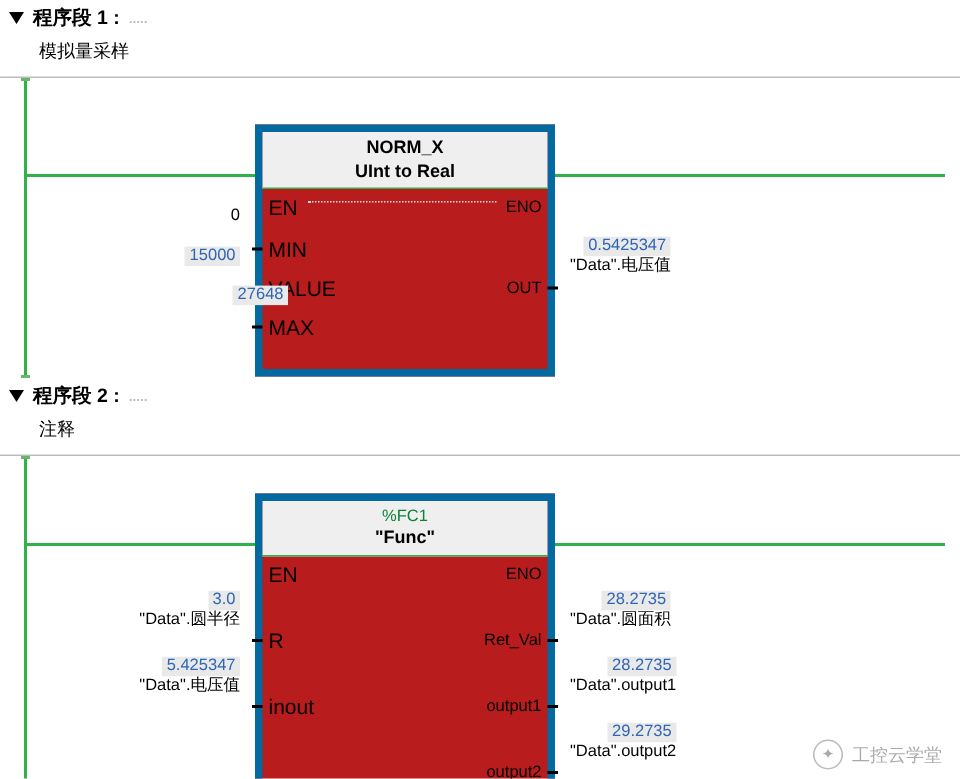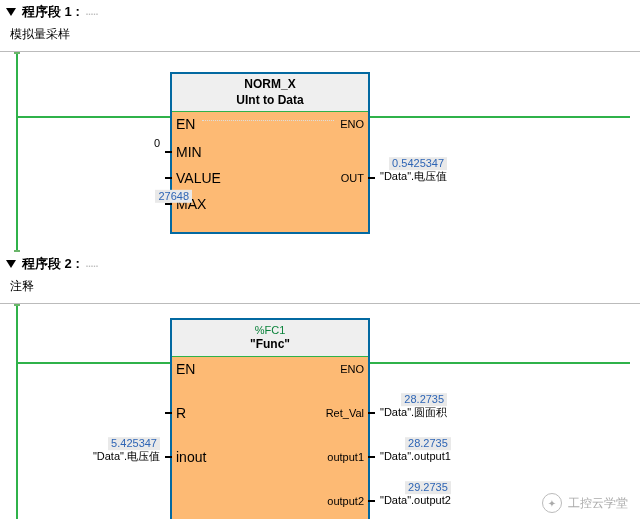--- a/index.html
+++ b/index.html
@@ -26,21 +26,21 @@
     font-weight: bold;
     gap: 6px;
   }
   .triangle {
     width: 0; height: 0;
     border-left: 5px solid transparent;
     border-right: 5px solid transparent;
     border-top: 8px solid #000;
   }
   .net-comment {
-    padding: 2px 0 8px 10px;
+    padding: 2px 0 8px 26px;
     font-size: 12px;
     border-bottom: 1px solid #bbb;
   }
   .rung-area {
     position: relative;
     height: 200px;
   }
   .rung-area2 {
     position: relative;
     height: 250px;
@@ -66,22 +66,23 @@
     position: absolute;
     left: 14px;
     width: 6px;
     height: 2px;
     background: #6ab56a;
     bottom: 0;
   }
   
   .block {
     position: absolute;
-    border: 2px solid #0369a1;
-    background: #fdba74;
+    border: 5px solid #0369a1;
+    background: #b91c1c;
+    margin-top: 11px;
   }
   .block-title {
     background: #efefef;
     border-bottom: 1px solid #2fb24a;
     text-align: center;
     padding: 3px 4px;
     font-weight: bold;
     font-size: 12px;
     line-height: 1.3;
   }
@@ -178,41 +179,44 @@
     <div class="rail-top"></div>
       <div class="rail-bot"></div>
 
     <div class="wire" style="left:18px; top:64px; width:152px;"></div>
 
     <div class="wire" style="left:370px; top:64px; width:260px;"></div>
 
     <div class="block" style="left:170px; top:20px; width:200px;">
       <div class="block-title">
         <div>NORM_X</div>
-        <div>UInt to Data</div>
+        <div>UInt to Real</div>
       </div>
       <div class="block-body" style="height:120px;">
         <span class="pin-in" style="top:12px;">EN</span>
         <span class="pin-out" style="top:12px;">ENO</span>
         <span class="eno-dots" style="left:30px; top:8px; right:34px; border-bottom:1px dotted #ddd;"></span>
         <span class="pin-in" style="top:40px;">MIN</span>
         <span class="pin-in" style="top:66px;">VALUE</span>
         <span class="pin-out" style="top:66px;">OUT</span>
         <span class="pin-in" style="top:92px;">MAX</span>
 
         <div class="stub" style="left:-7px; top:40px;"></div>
         <div class="stub" style="left:-7px; top:66px;"></div>
         <div class="stub" style="left:-7px; top:92px;"></div>
         <div class="stub" style="right:-7px; top:66px;"></div>
       </div>
     </div>
 
     <div class="operand" style="left:0; width:160px; top:92px;">
       <div class="tag">0</div>
     </div>
+    <div class="operand" style="left:0; width:160px; top:118px;">
+      <div class="val">15000</div>
+    </div>
     <div class="operand" style="left:0; width:192px; top:144px;">
       <div class="val">27648</div>
     </div>
 
     <div class="operand right-side" style="left:380px; top:118px;">
       <div class="val">0.5425347</div>
       <div class="tag">"Data".电压值</div>
     </div>
   </div>
 </div>
@@ -247,20 +251,24 @@
         <span class="pin-out" style="top:144px;">output2</span>
 
         <div class="stub" style="left:-7px; top:56px;"></div>
         <div class="stub" style="left:-7px; top:100px;"></div>
         <div class="stub" style="right:-7px; top:56px;"></div>
         <div class="stub" style="right:-7px; top:100px;"></div>
         <div class="stub" style="right:-7px; top:144px;"></div>
       </div>
     </div>
 
+    <div class="operand" style="left:0; width:160px; top:102px;">
+      <div class="val">3.0</div>
+      <div class="tag">"Data".圆半径</div>
+    </div>
     <div class="operand" style="left:0; width:160px; top:146px;">
       <div class="val">5.425347</div>
       <div class="tag">"Data".电压值</div>
     </div>
 
     <div class="operand right-side" style="left:380px; top:102px;">
       <div class="val">28.2735</div>
       <div class="tag">"Data".圆面积</div>
     </div>
     <div class="operand right-side" style="left:380px; top:146px;">

